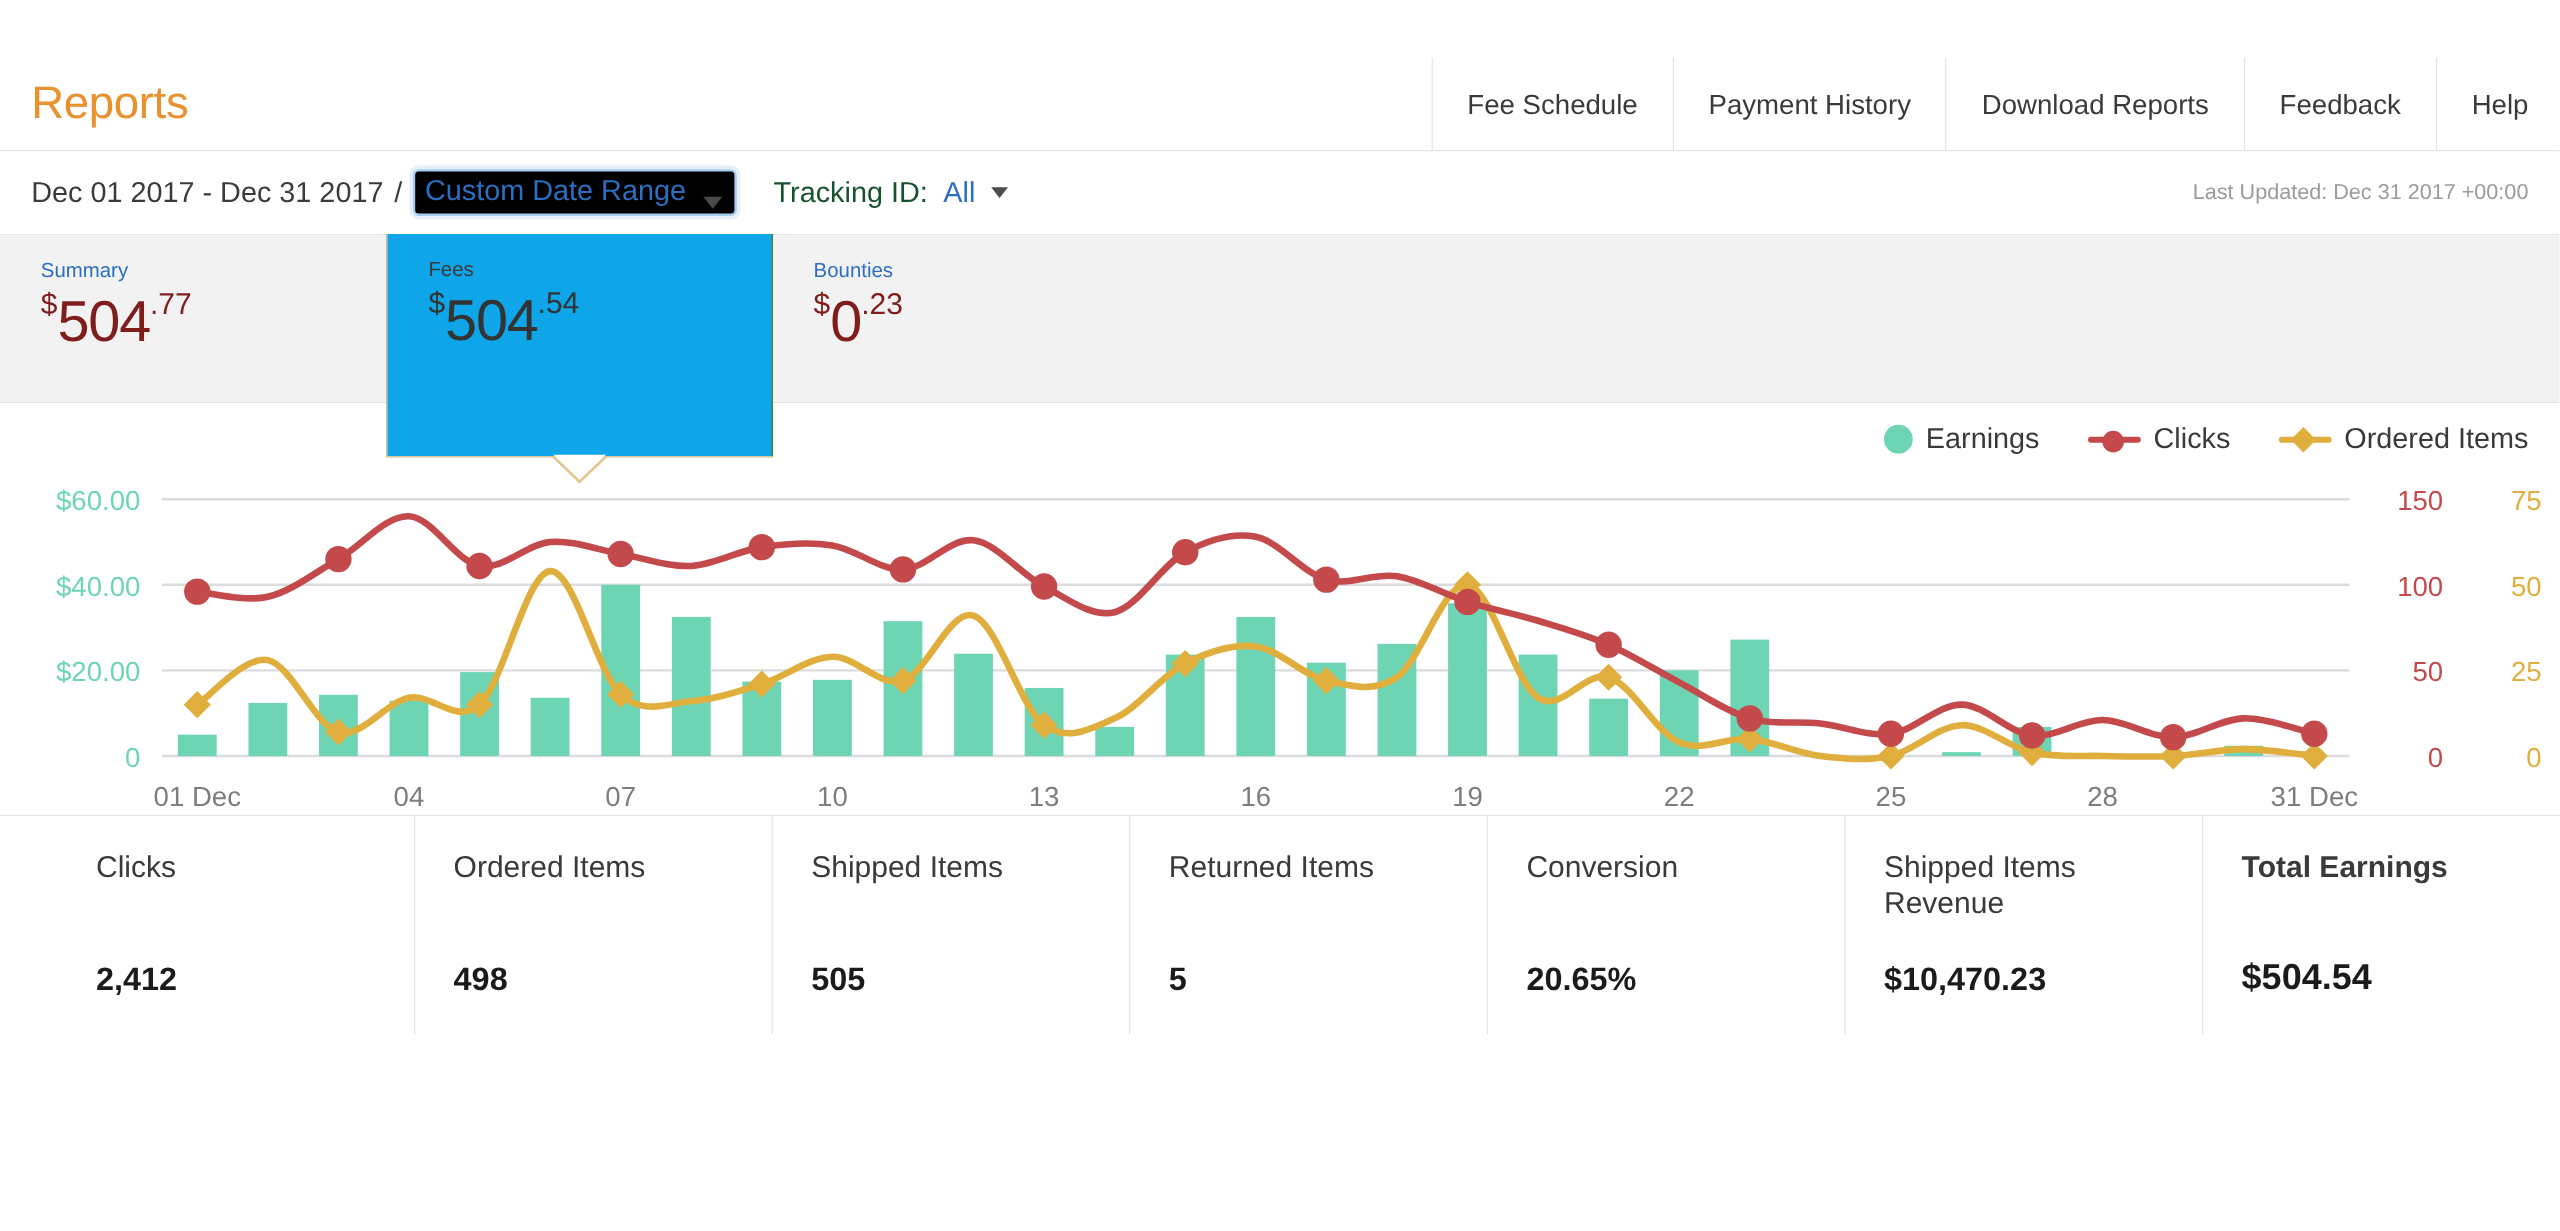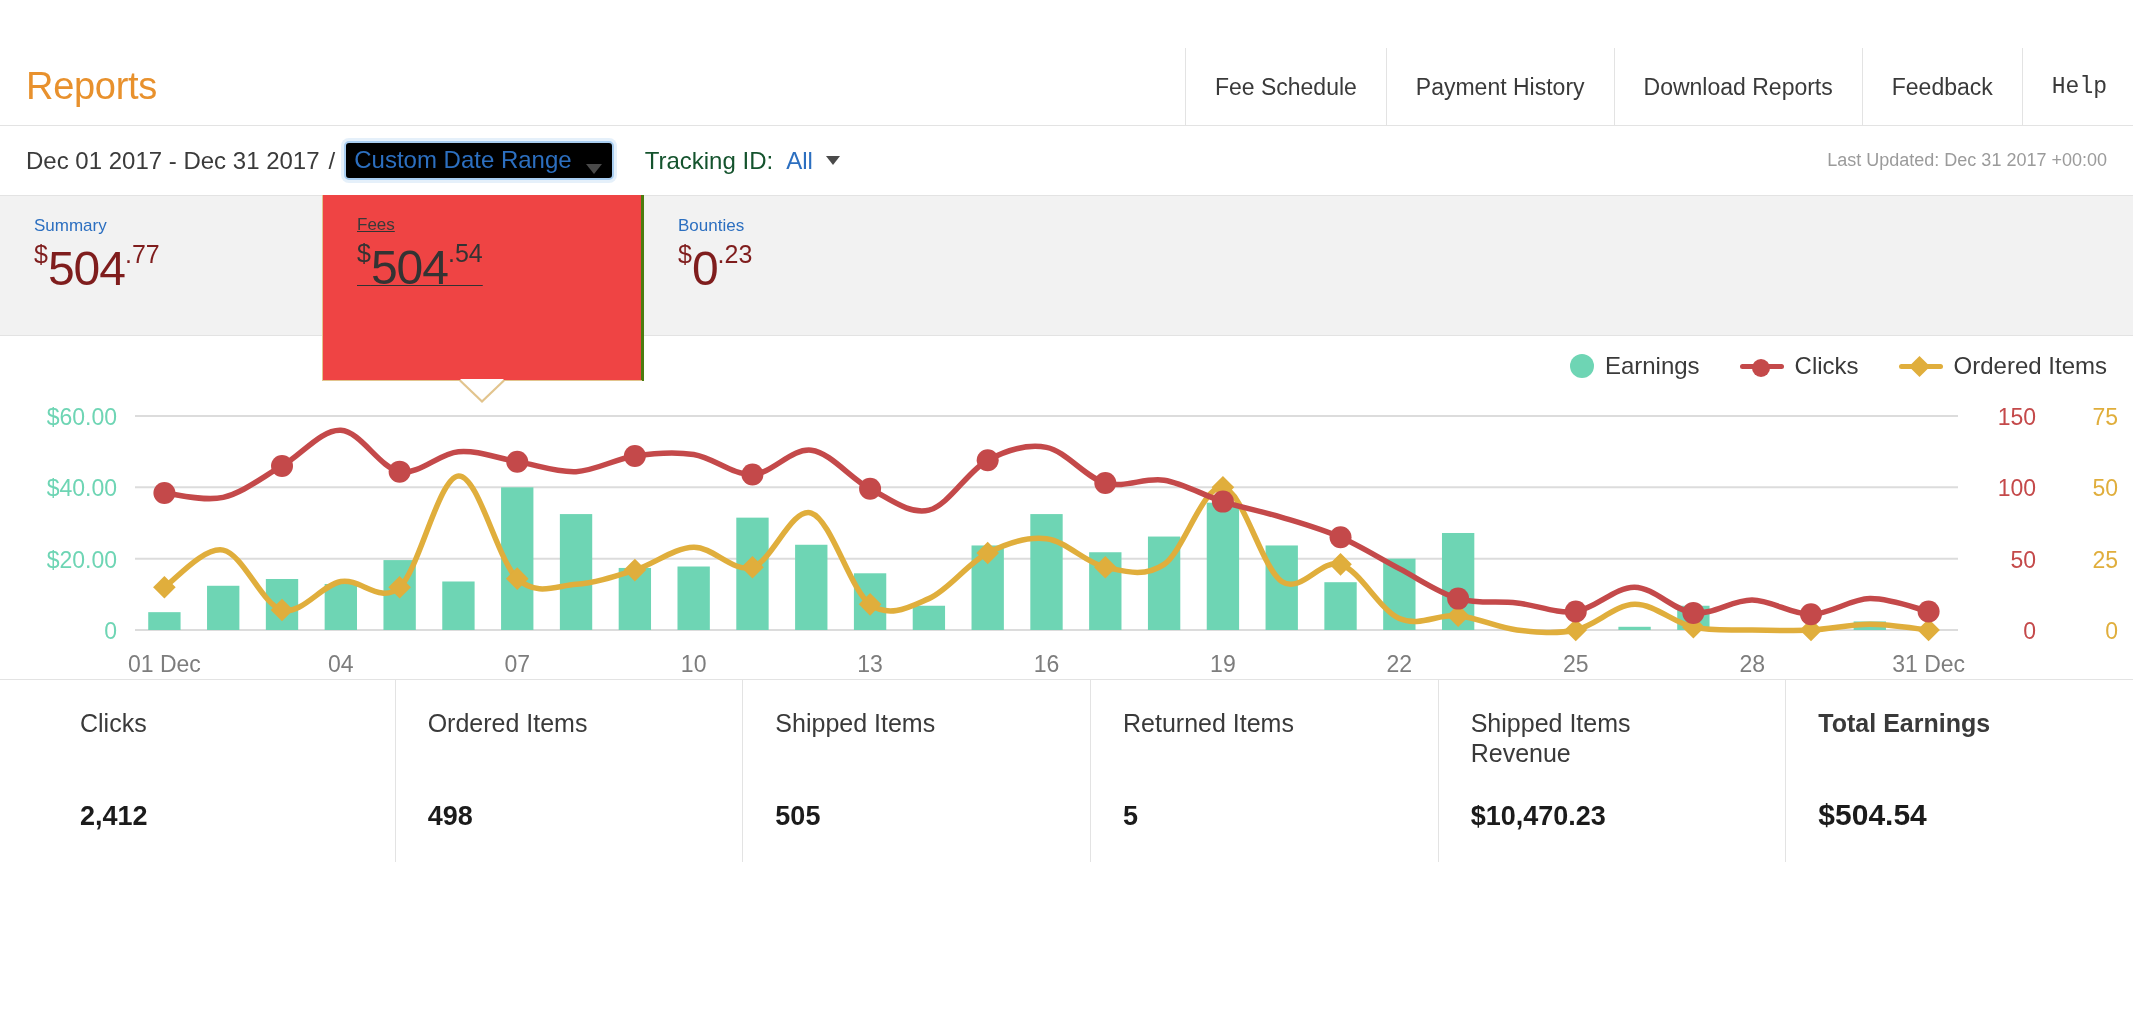--- a/index.html
+++ b/index.html
@@ -38,21 +38,21 @@
   .topnav-item {
     display: flex;
     align-items: center;
     padding: 0 29px;
     font-size: 23px;
     color: #3a3a3a;
     border-left: 1px solid #e3e3e3;
     white-space: nowrap;
     cursor: pointer;
   }
-  .topnav-item:last-child { padding-right: 26px; font-family: Liberation Mono, monospace; }
+  .topnav-item:last-child { padding-right: 26px; }
 
   
   .filterbar {
     position: relative;
     height: 70px;
     display: flex;
     align-items: center;
     padding-left: 26px;
     border-bottom: 1px solid #e3e3e3;
   }
@@ -131,28 +131,27 @@
     color: #7f1d1d;
     line-height: 1;
     white-space: nowrap;
   }
   .cur { font-size: 25px; vertical-align: 22px; }
   .whole { font-size: 48px; letter-spacing: -1px; }
   .cents { font-size: 25px; vertical-align: 22px; }
 
   
   .card.active {
-    background: #ef4444;
+    background: #0ea5e9;
     border-left: 1px solid #e2c48d;
-    border-right: 3px solid #4d7c0f;
+    border-right: 1px solid #4d7c0f;
     z-index: 5;
     height: 186px;
     margin-top: -1px;
     box-shadow: none;
-    text-decoration: underline;
   }
   .card.active .card-title { color: #3a3a3a; }
   .card.active .card-amount { color: #333333; }
   .card.active .whole { font-weight: 400; }
   .tab-bottom-border {
     position: absolute;
     left: -1px; right: -1px;
     bottom: 0;
     height: 0;
     border-bottom: 1px solid #e2c48d;
@@ -425,20 +424,24 @@
   </div>
   <div class="stat-cell">
     <div class="stat-label">Shipped Items</div>
     <div class="stat-value">505</div>
   </div>
   <div class="stat-cell">
     <div class="stat-label">Returned Items</div>
     <div class="stat-value">5</div>
   </div>
   <div class="stat-cell">
+    <div class="stat-label">Conversion</div>
+    <div class="stat-value">20.65%</div>
+  </div>
+  <div class="stat-cell">
     <div class="stat-label">Shipped Items Revenue</div>
     <div class="stat-value">$10,470.23</div>
   </div>
   <div class="stat-cell emphasis">
     <div class="stat-label">Total Earnings</div>
     <div class="stat-value">$504.54</div>
   </div>
 </div>
 
 </body></html>

